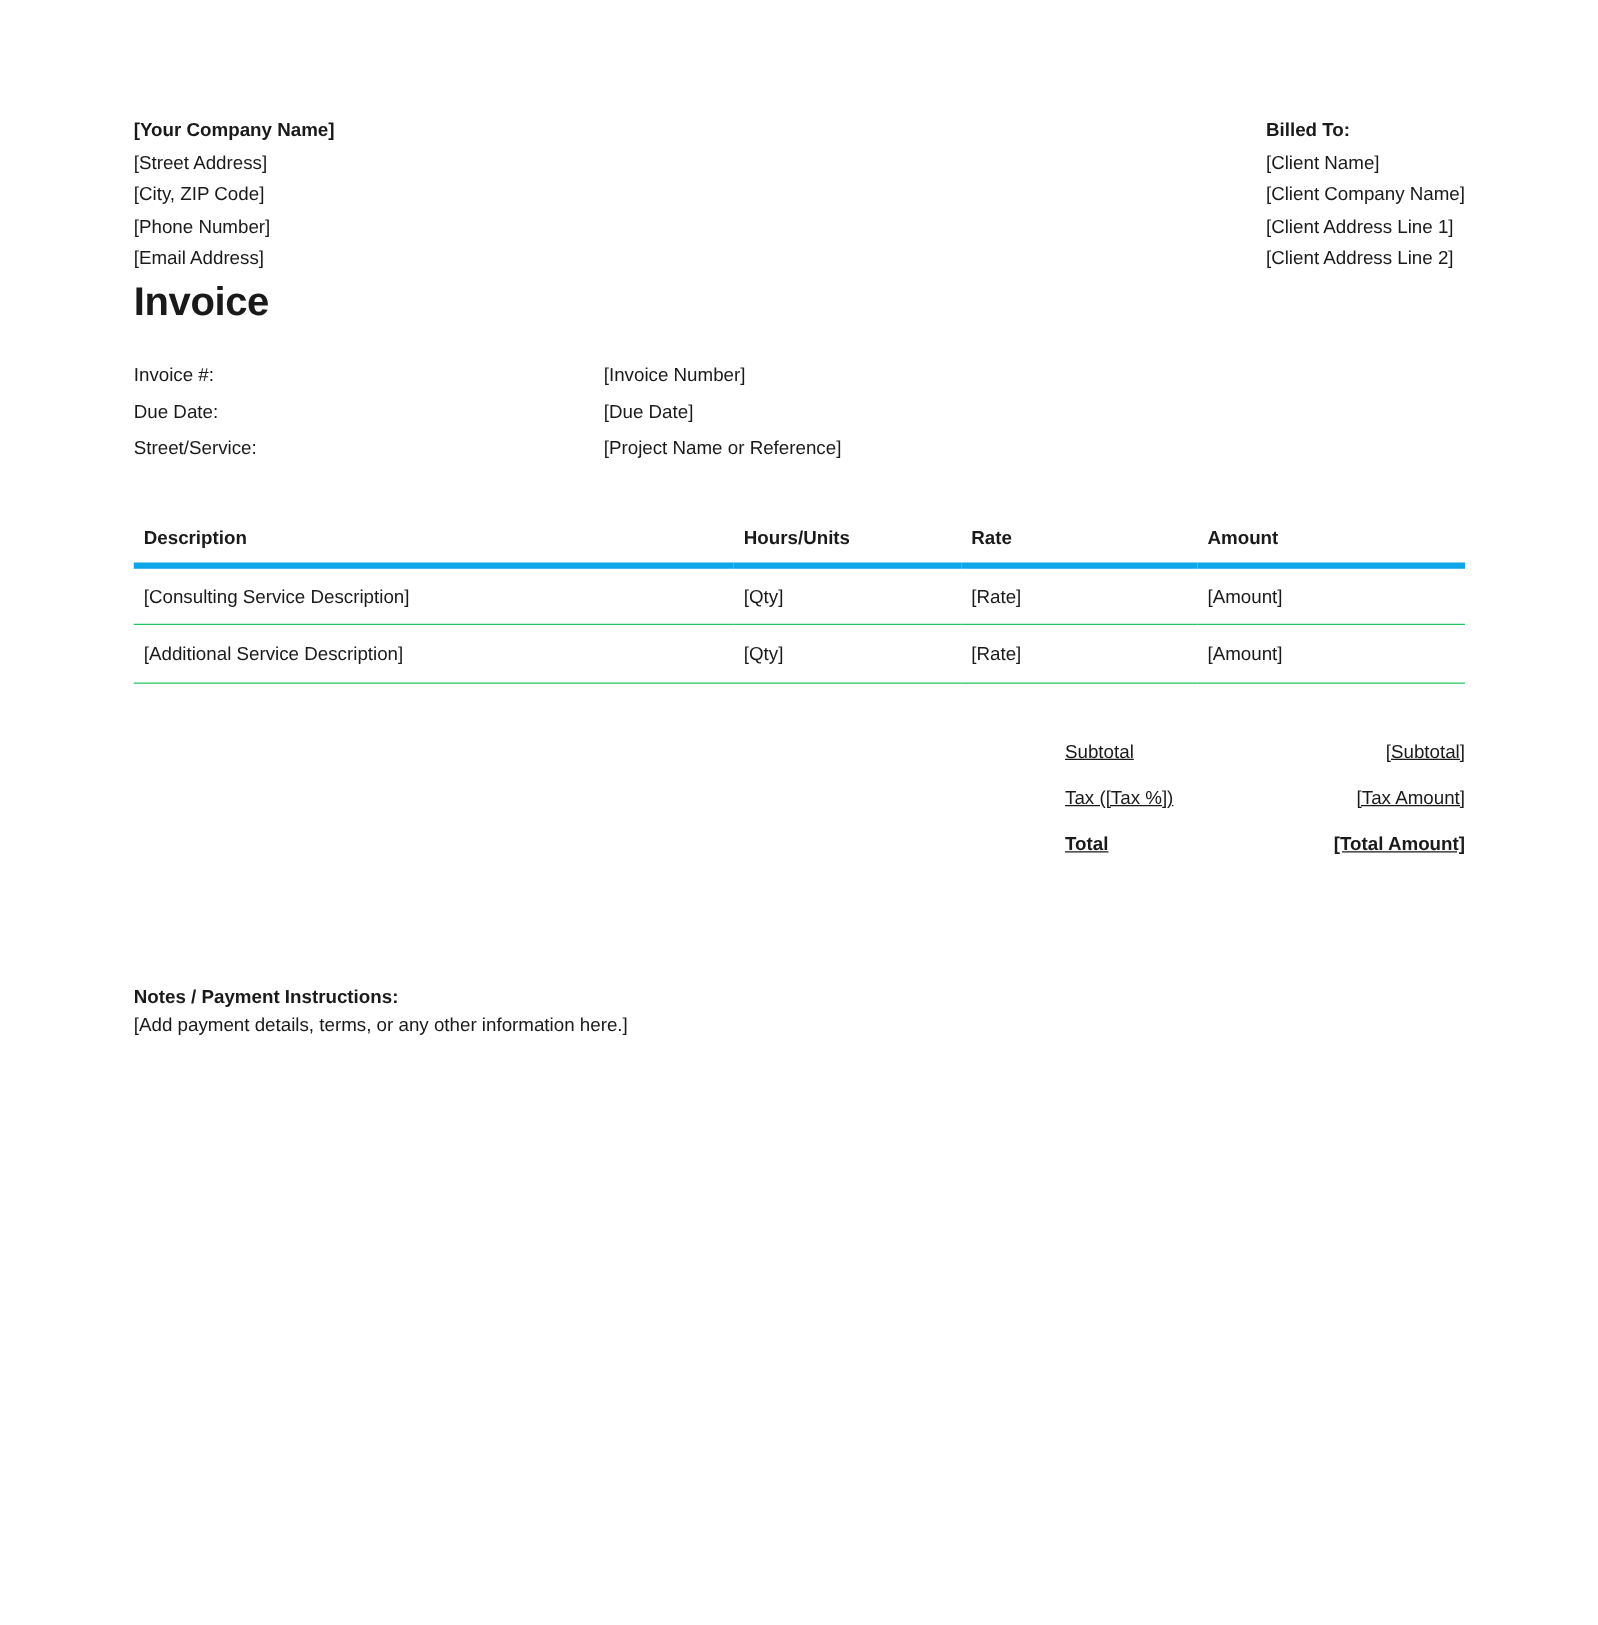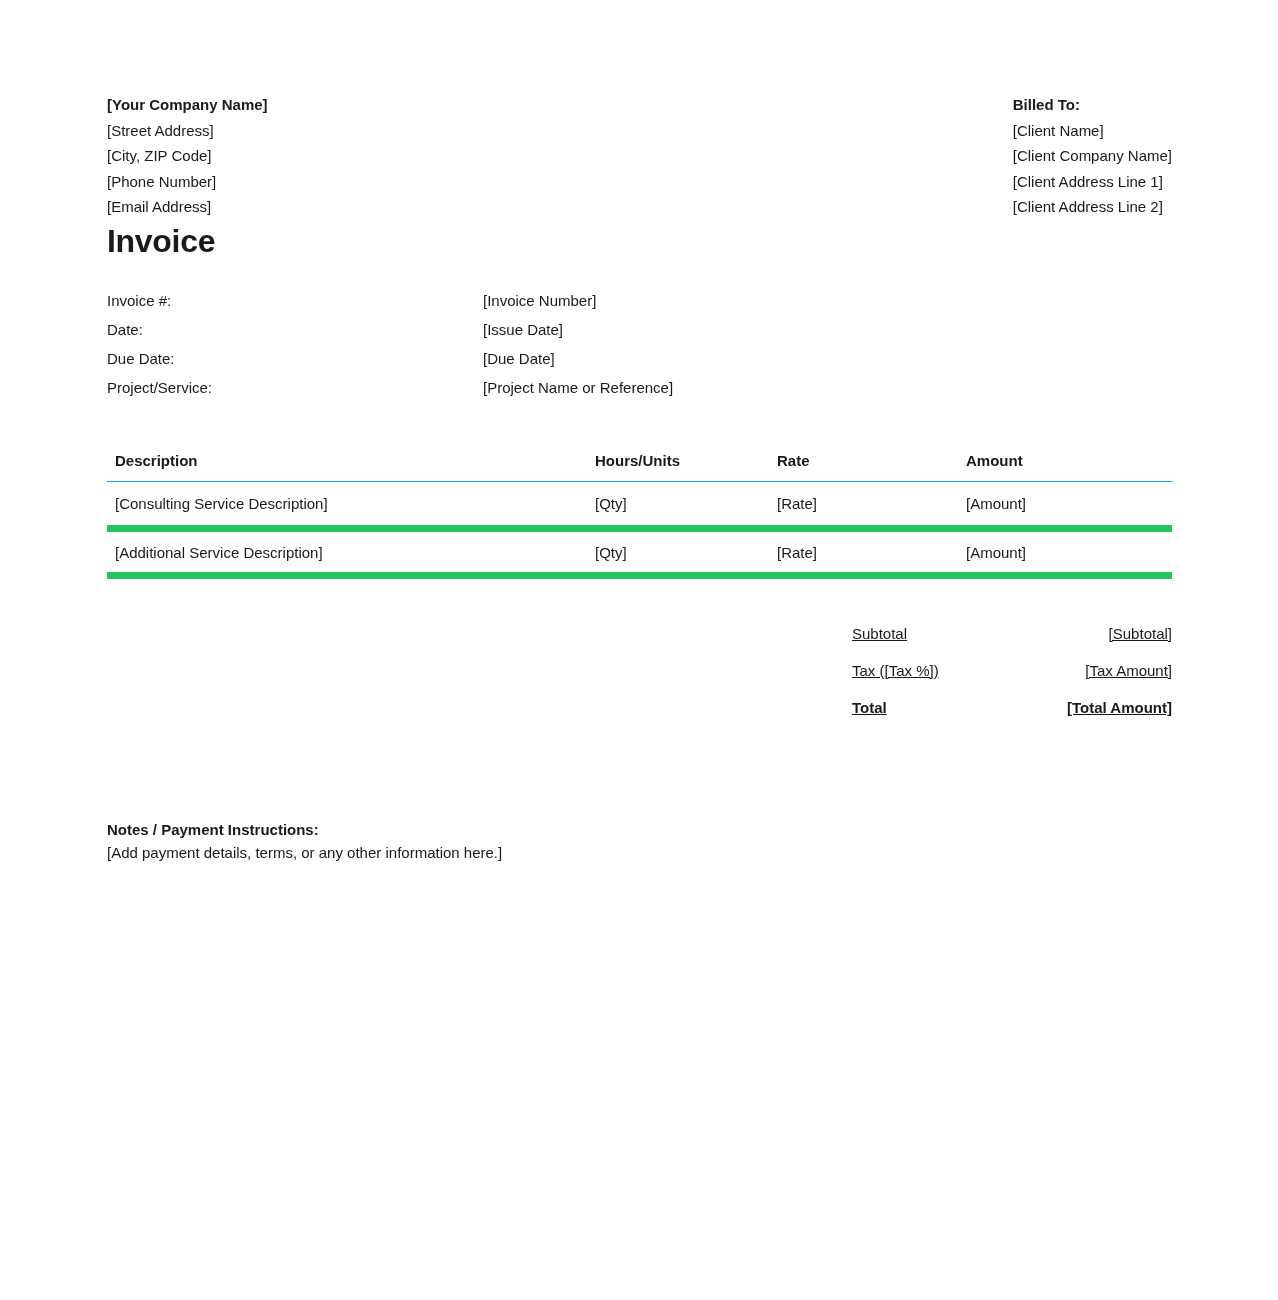--- a/index.html
+++ b/index.html
@@ -46,27 +46,27 @@
   .items-table col.c1 { width: 480px; }
   .items-table col.c2 { width: 182px; }
   .items-table col.c3 { width: 189px; }
   .items-table col.c4 { width: 214px; }
   .items-table th {
     text-align: left;
     font-weight: 700;
     height: 42px;
     vertical-align: middle;
     padding: 0 0 0 8px;
-    border-bottom: 1px solid #0ea5e9;
+    border-bottom: 5px solid #0ea5e9;
   }
   .items-table td {
     height: 47px;
     vertical-align: middle;
     padding: 0 0 0 8px;
-    border-bottom: 7px solid #22c55e;
+    border-bottom: 1px solid #22c55e;
     margin-left: 36px;
   }
   .totals {
     width: 320px;
     margin-left: auto;
     margin-top: 36px;
   }
   .totals-row {
     display: flex;
     justify-content: space-between;
@@ -100,29 +100,25 @@
   </div>
 
   <h1 class="doc-title">Invoice</h1>
 
   <div class="details">
     <div class="detail-row">
       <div class="detail-label">Invoice #:</div>
       <div class="detail-value">[Invoice Number]</div>
     </div>
     <div class="detail-row">
-      <div class="detail-label">Date:</div>
-      <div class="detail-value">[Issue Date]</div>
-    </div>
-    <div class="detail-row">
       <div class="detail-label">Due Date:</div>
       <div class="detail-value">[Due Date]</div>
     </div>
     <div class="detail-row">
-      <div class="detail-label">Project/Service:</div>
+      <div class="detail-label">Street/Service:</div>
       <div class="detail-value">[Project Name or Reference]</div>
     </div>
   </div>
 
   <table class="items-table">
     <colgroup>
         <col class="c1">
         <col class="c2">
         <col class="c3">
         <col class="c4">

